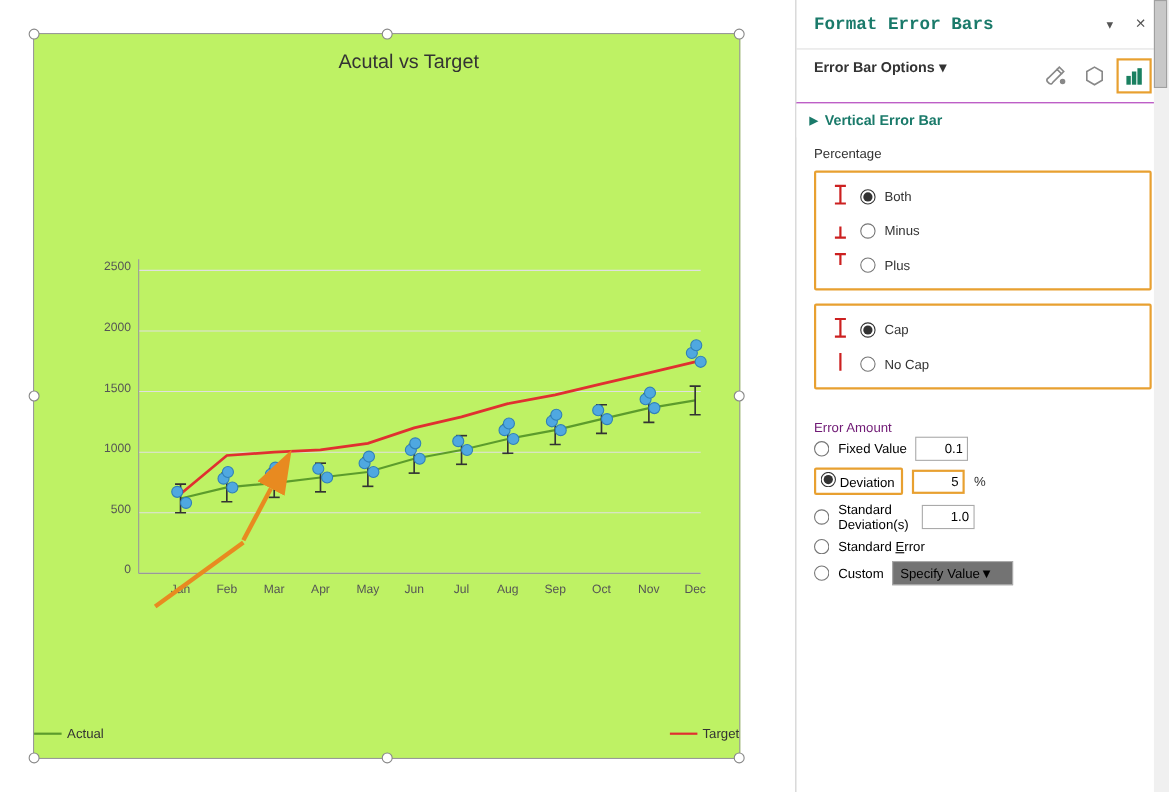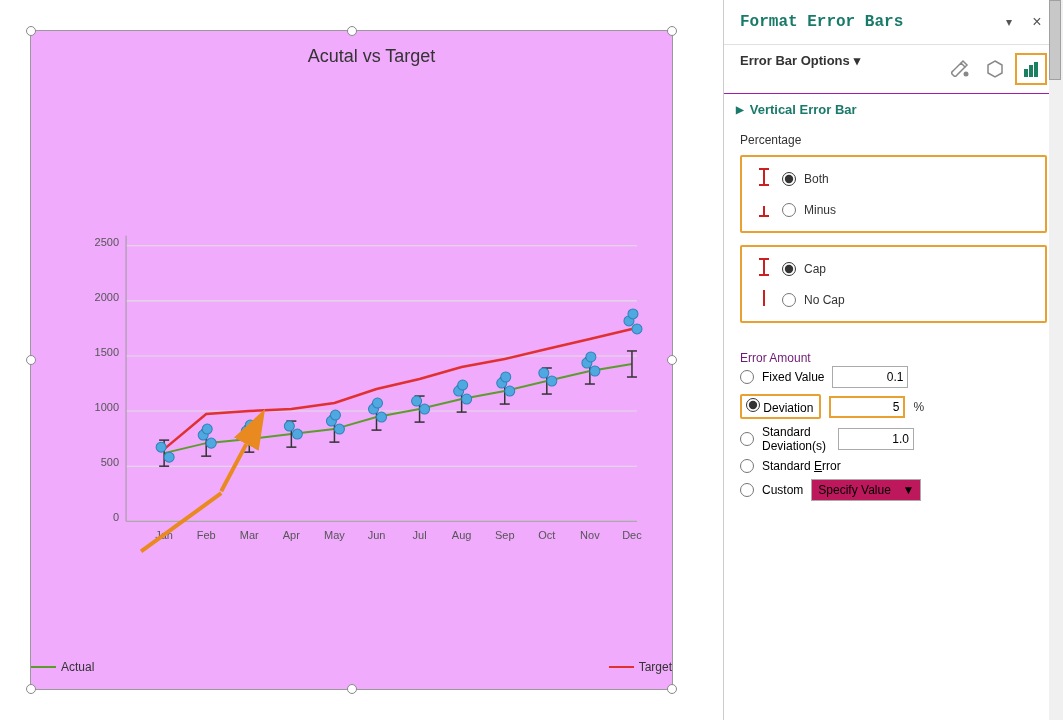--- a/index.html
+++ b/index.html
@@ -20,21 +20,21 @@
       padding: 20px;
       display: flex;
       flex-direction: column;
     }
 
     .chart-container {
       flex: 1;
       position: relative;
       border: 1px solid #999;
       margin: 10px 30px 10px 10px;
-      background: #f0abfc;
+      background: #bef264;
     }
 
     .chart-inner {
       position: absolute;
       inset: 0;
       padding: 10px 20px 60px 60px;
     }
 
     .chart-title {
       text-align: center;
@@ -257,21 +257,21 @@
 
     .amount-row {
       display: flex;
       align-items: center;
       gap: 8px;
       margin-bottom: 6px;
       font-size: 12px;
     }
 
     .amount-input {
-      width: 76px;
+      width: 48px;
       height: 22px;
       border: 1px solid #aaa;
       padding: 2px 4px;
       font-size: 12px;
       text-align: right;
     }
 
     .amount-input.highlighted {
       border: 2px solid #e8a030;
     }
@@ -284,27 +284,26 @@
 
     .pct-label {
       font-size: 12px;
       color: #333;
     }
 
     .specify-btn {
       display: flex;
       align-items: center;
       border: 1px solid #aaa;
-      background: #be185d;
+      background: #737373;
       font-size: 12px;
       height: 22px;
       padding: 0 6px;
       cursor: pointer;
       width: 110px;
-      justify-content: space-between;
     }
 
     .scrollbar-area {
       position: absolute;
       right: 0;
       top: 0;
       bottom: 0;
       width: 14px;
       background: #f0f0f0;
     }
@@ -557,20 +556,30 @@
           <span class="icon-symbol">
             <svg width="18" height="20" viewBox="0 0 18 20">
               <line x1="9" y1="8" x2="9" y2="18" stroke="#cc2020" stroke-width="2"></line>
               <line x1="4" y1="18" x2="14" y2="18" stroke="#cc2020" stroke-width="2"></line>
             </svg>
           </span>
           <input type="radio" name="direction" class="radio-input" style="">
           <span>Minus</span>
         </div>
 
+        <div class="radio-option">
+          <span class="icon-symbol">
+            <svg width="18" height="20" viewBox="0 0 18 20">
+              <line x1="9" y1="2" x2="9" y2="12" stroke="#cc2020" stroke-width="2"></line>
+              <line x1="4" y1="2" x2="14" y2="2" stroke="#cc2020" stroke-width="2"></line>
+            </svg>
+          </span>
+          <input type="radio" name="direction" class="radio-input" style="">
+          <span>Plus</span>
+        </div>
       </div>
 
       <div class="option-group">
 
         <div class="radio-option">
           <span class="icon-symbol">
             <svg width="18" height="20" viewBox="0 0 18 20">
               <line x1="9" y1="2" x2="9" y2="18" stroke="#cc2020" stroke-width="2"></line>
               <line x1="4" y1="2" x2="14" y2="2" stroke="#cc2020" stroke-width="2"></line>
               <line x1="4" y1="18" x2="14" y2="18" stroke="#cc2020" stroke-width="2"></line>

